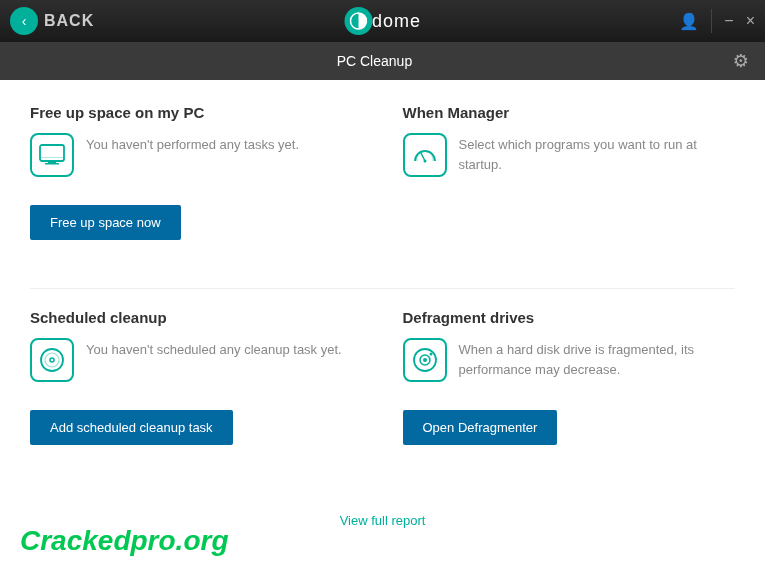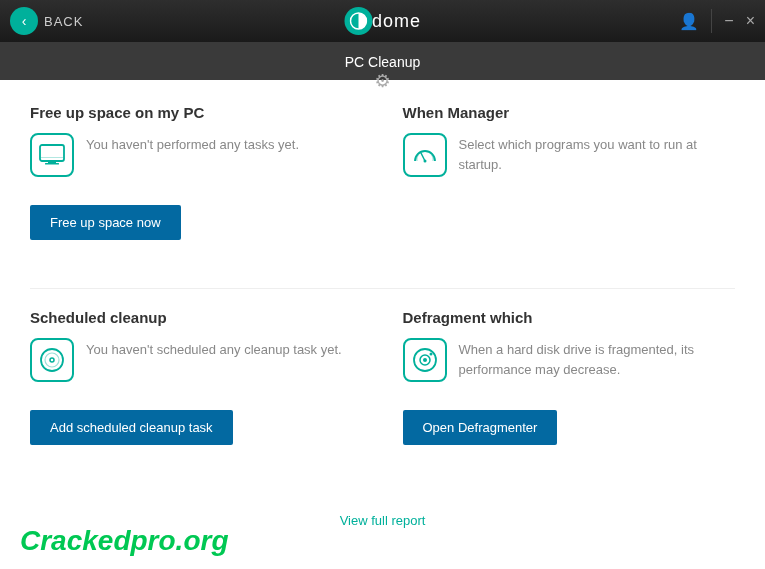--- a/index.html
+++ b/index.html
@@ -34,22 +34,23 @@
       border-radius: 50%;
       background: #00b09b;
       display: flex;
       align-items: center;
       justify-content: center;
       color: #fff;
       font-size: 14px;
     }
     .back-label {
       color: #ccc;
-      font-size: 13px;
+      font-size: 16px;
       letter-spacing: 1px;
+      font-weight: bold;
     }
     .logo-area {
       position: absolute;
       left: 50%;
       transform: translateX(-50%);
       display: flex;
       align-items: center;
       gap: 0;
       color: #fff;
       font-size: 20px;
@@ -84,22 +85,21 @@
       background: #444;
     }
 
     
     .sub-header {
       background: #3a3a3a;
       height: 38px;
       display: flex;
       align-items: center;
       justify-content: space-between;
-      padding: 12px 16px;
-      flex-direction: column;
+      padding: 0 16px;
     }
     .sub-title {
       color: #fff;
       font-size: 14px;
       text-align: center;
       flex: 1;
     }
     .settings-icon {
       color: #aaa;
       font-size: 18px;
@@ -285,21 +285,21 @@
             <circle cx="13" cy="13" r="7" stroke="#00b09b" stroke-width="1.2" opacity="0.4"></circle>
             <circle cx="13" cy="13" r="2" stroke="#00b09b" stroke-width="1.5"></circle>
           </svg>
         </div>
         <span class="section-text">You haven't scheduled any cleanup task yet.</span>
       </div>
       <button class="action-btn">Add scheduled cleanup task</button>
     </div>
 
     <div class="section">
-      <div class="section-title">Defragment which</div>
+      <div class="section-title">Defragment drives</div>
       <div class="section-body">
         <div class="section-icon icon-harddisk">
           <svg width="26" height="26" viewBox="0 0 26 26" fill="none">
             <circle cx="13" cy="13" r="11" stroke="#00b09b" stroke-width="1.8"></circle>
             <circle cx="13" cy="13" r="5" stroke="#00b09b" stroke-width="1.5"></circle>
             <circle cx="13" cy="13" r="2" fill="#00b09b"></circle>
             <circle cx="19" cy="7" r="1.5" fill="#00b09b"></circle>
           </svg>
         </div>
         <span class="section-text">When a hard disk drive is fragmented, its performance may decrease.</span>

